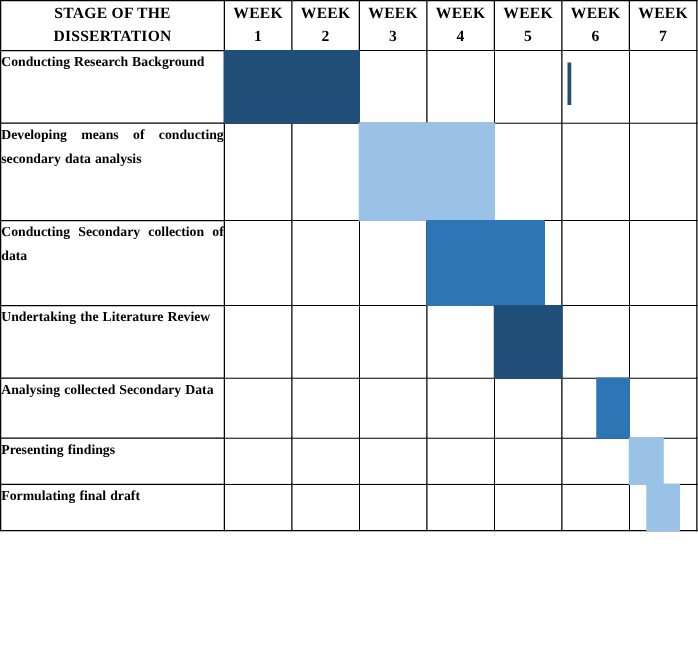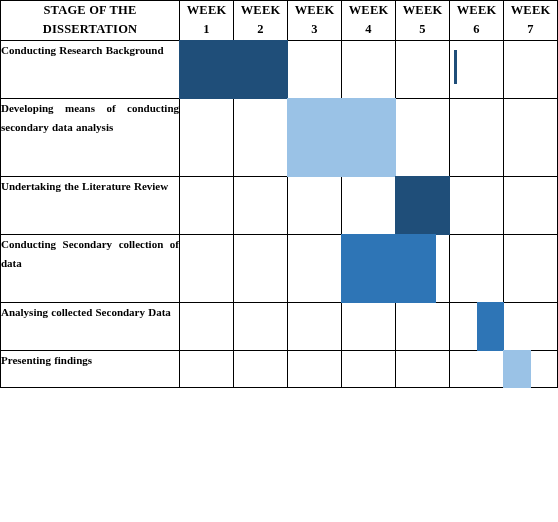--- a/index.html
+++ b/index.html
@@ -151,50 +151,50 @@
           <td class="wk">
             <div class="bar full" style="background: rgb(154, 194, 230);"></div>
           </td>
           <td class="wk">
             <div class="bar full" style="background: rgb(154, 194, 230);"></div>
           </td>
           <td class="wk"></td>
           <td class="wk"></td>
           <td class="wk"></td>
         </tr>
+        <tr style="height: 68px;">
+          <td class="stage-cell">
+            <span>Conducting Secondary collection of data</span>
+          </td>
+          <td class="wk"></td>
+          <td class="wk"></td>
+          <td class="wk"></td>
+          <td class="wk">
+            <div class="bar full" style="background: rgb(46, 117, 182);"></div>
+          </td>
+          <td class="wk">
+            <div class="bar leftwide" style="background: rgb(46, 117, 182);"></div>
+          </td>
+          <td class="wk"></td>
+          <td class="wk"></td>
+        </tr>
         <tr style="height: 58px;">
           <td class="stage-cell">
             <span>Undertaking the Literature Review</span>
           </td>
           <td class="wk"></td>
           <td class="wk"></td>
           <td class="wk"></td>
           <td class="wk"></td>
           <td class="wk">
             <div class="bar full" style="background: rgb(31, 78, 121);"></div>
           </td>
           <td class="wk"></td>
           <td class="wk"></td>
         </tr>
-        <tr style="height: 68px;">
-          <td class="stage-cell">
-            <span>Conducting Secondary collection of data</span>
-          </td>
-          <td class="wk"></td>
-          <td class="wk"></td>
-          <td class="wk"></td>
-          <td class="wk">
-            <div class="bar full" style="background: rgb(46, 117, 182);"></div>
-          </td>
-          <td class="wk">
-            <div class="bar leftwide" style="background: rgb(46, 117, 182);"></div>
-          </td>
-          <td class="wk"></td>
-          <td class="wk"></td>
-        </tr>
         <tr style="height: 48px;">
           <td class="stage-cell">
             <span>Analysing collected Secondary Data</span>
           </td>
           <td class="wk"></td>
           <td class="wk"></td>
           <td class="wk"></td>
           <td class="wk"></td>
           <td class="wk"></td>
           <td class="wk">
@@ -207,19 +207,33 @@
             <span>Presenting findings</span>
           </td>
           <td class="wk"></td>
           <td class="wk"></td>
           <td class="wk"></td>
           <td class="wk"></td>
           <td class="wk"></td>
           <td class="wk"></td>
           <td class="wk">
             <div class="bar left" style="background: rgb(154, 194, 230);"></div>
+          </td>
+        </tr>
+        <tr style="height: 37px;">
+          <td class="stage-cell">
+            <span>Formulating final draft</span>
+          </td>
+          <td class="wk"></td>
+          <td class="wk"></td>
+          <td class="wk"></td>
+          <td class="wk"></td>
+          <td class="wk"></td>
+          <td class="wk"></td>
+          <td class="wk">
+            <div class="bar mid" style="background: rgb(154, 194, 230);"></div>
           </td>
         </tr>
       </tbody>
   </table>
 
   <div class="edge-mark"></div>
 </div>
 
 </body></html>

